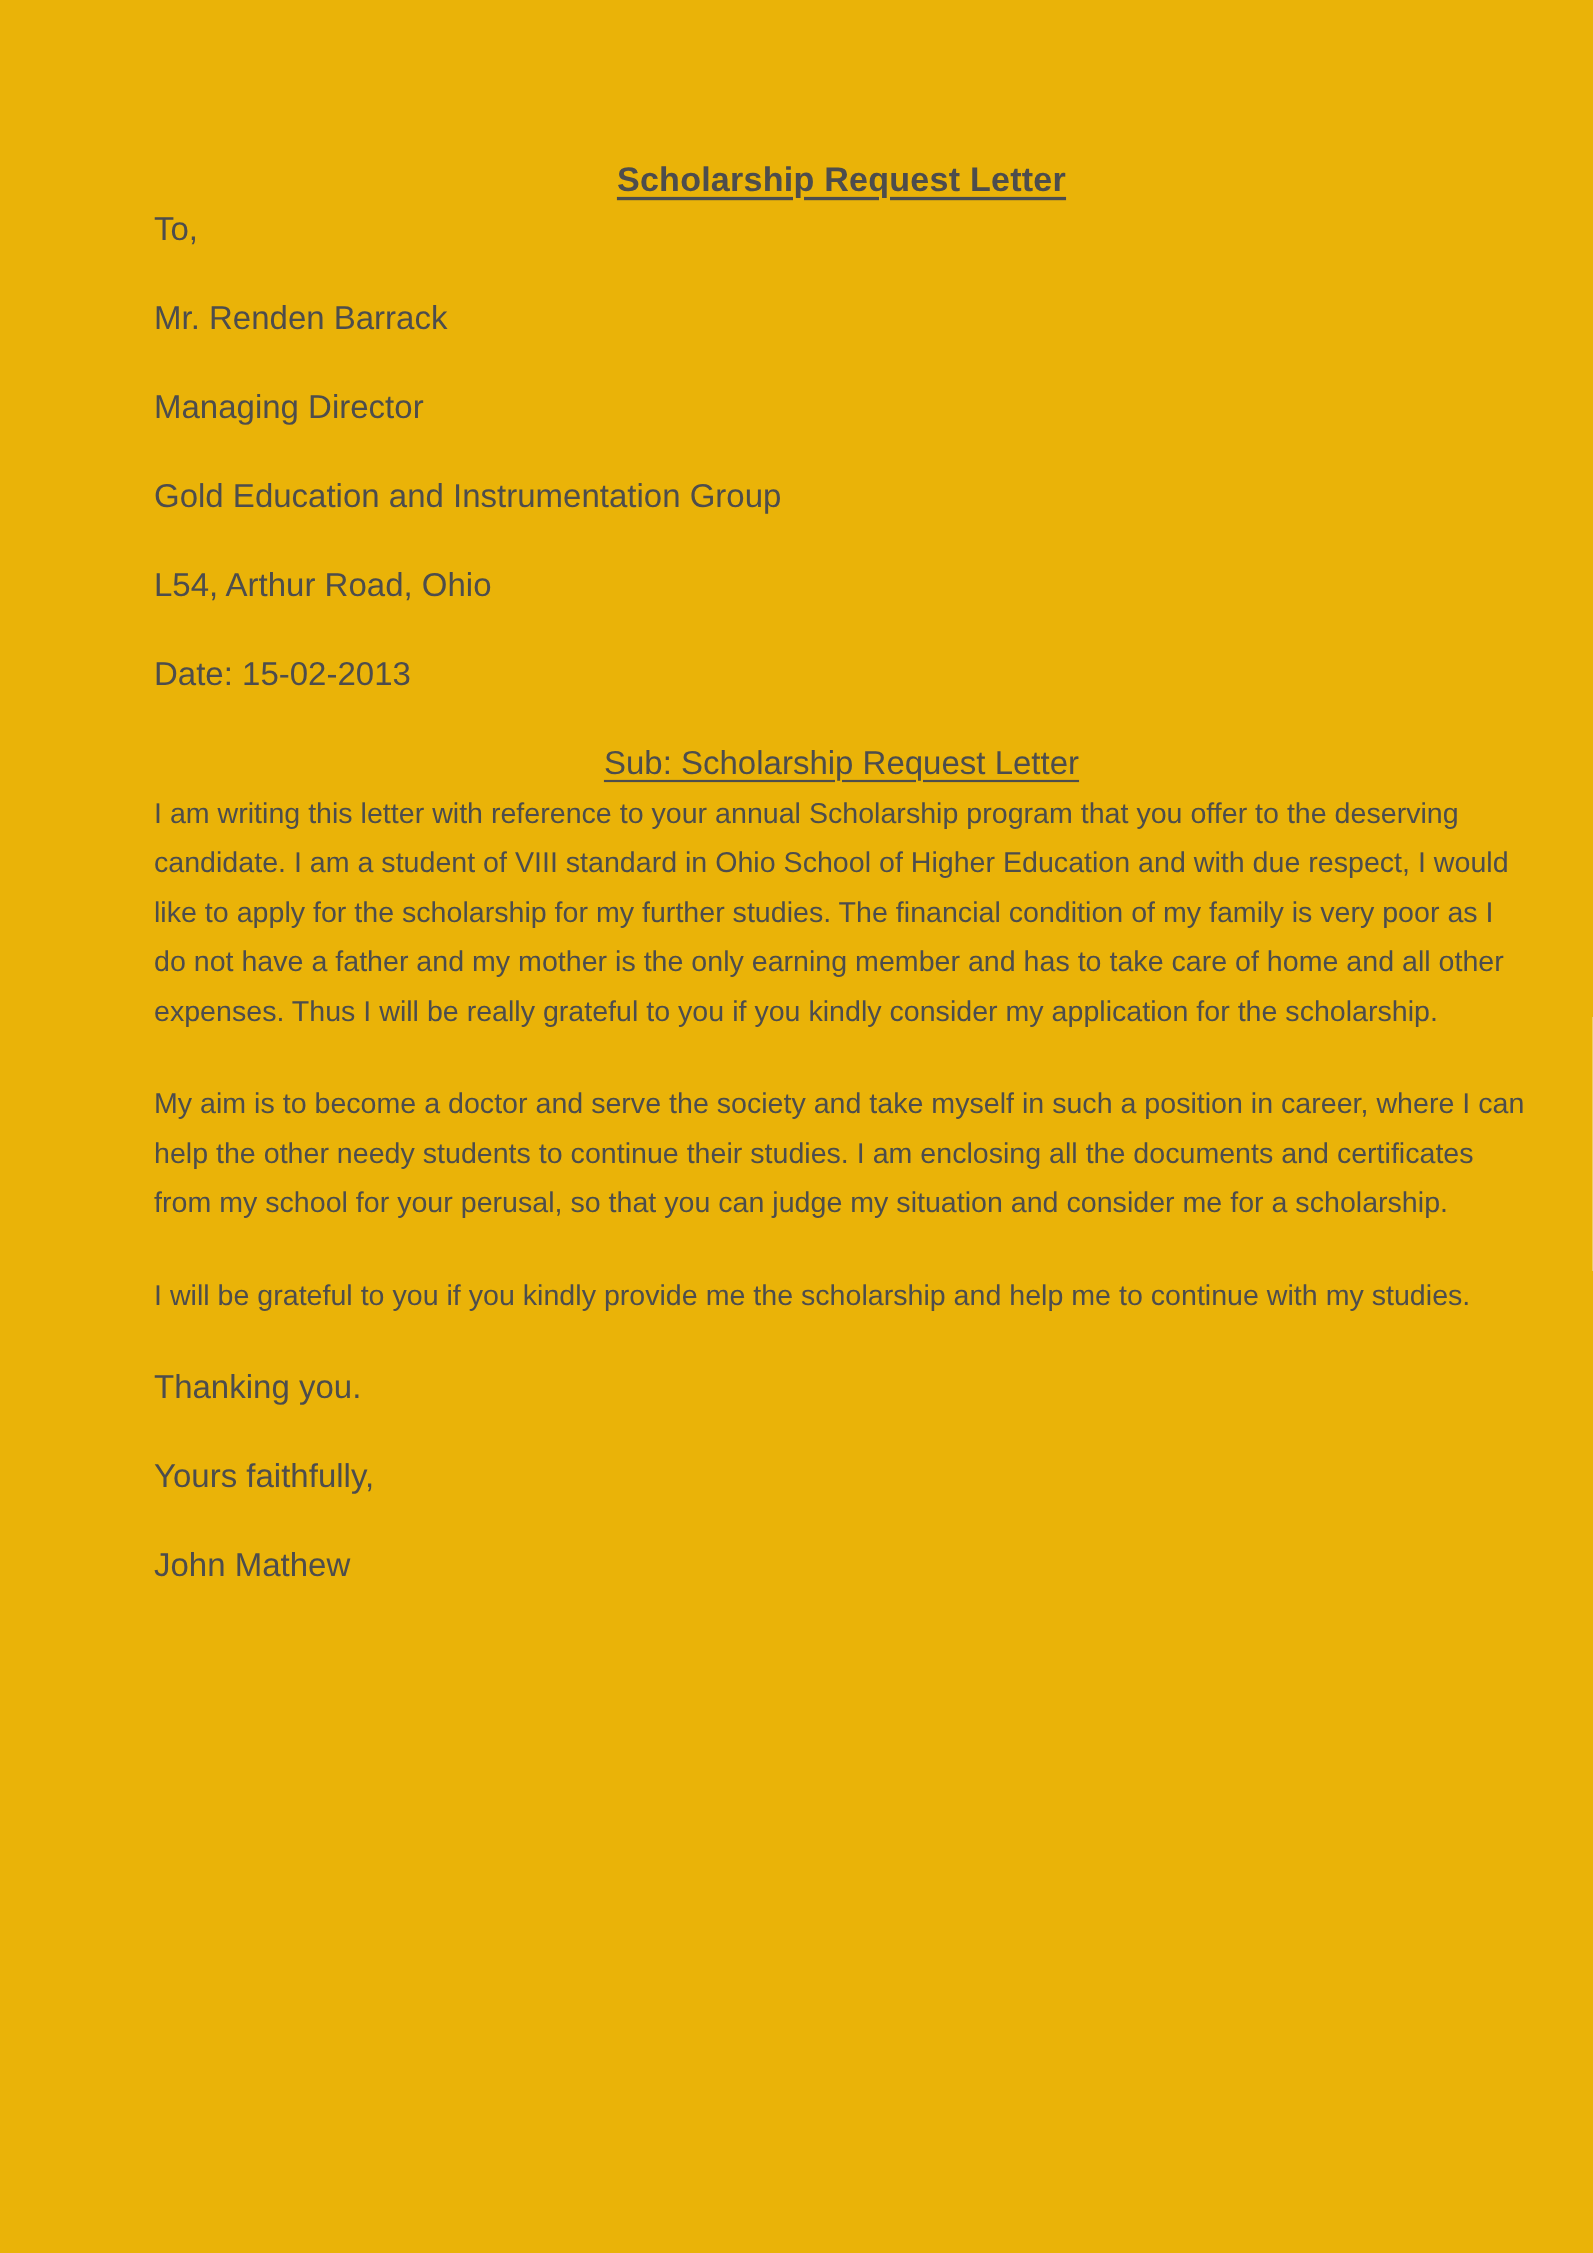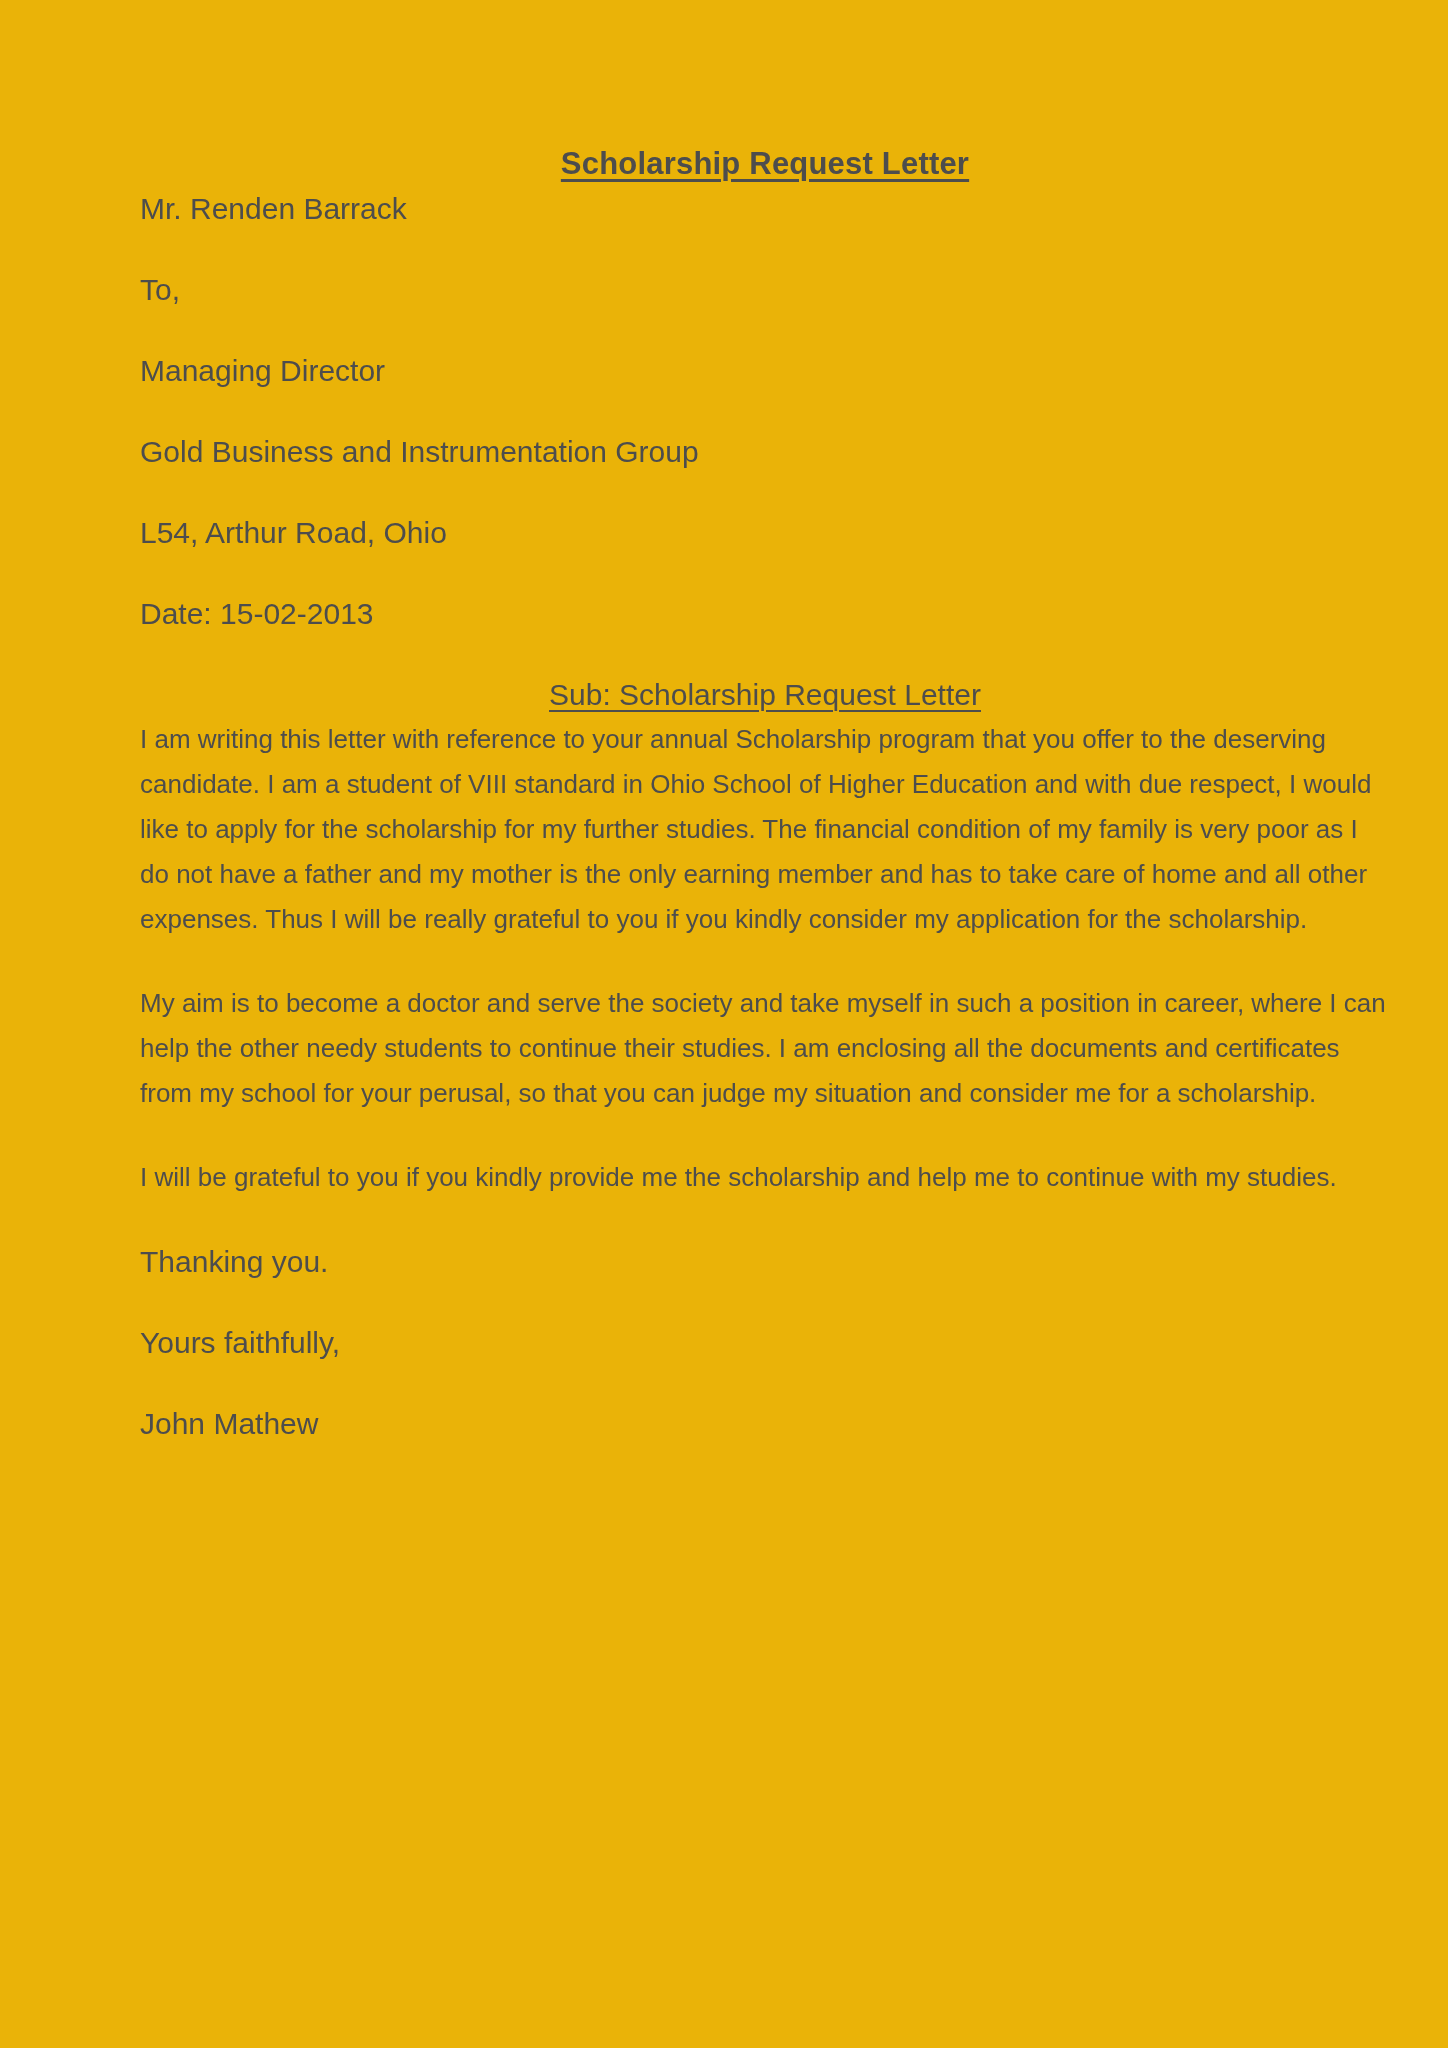--- a/index.html
+++ b/index.html
@@ -54,24 +54,24 @@
     line-height: 45px;
   }
 </style>
 </head>
 <body>
 
 <div class="page">
 
   <h1 class="title"><span class="underlined">Scholarship Request Letter</span></h1>
 
+  <p class="line">To,</p>
   <p class="line">Mr. Renden Barrack</p>
-  <p class="line">To,</p>
   <p class="line">Managing Director</p>
-  <p class="line">Gold Business and Instrumentation Group</p>
+  <p class="line">Gold Education and Instrumentation Group</p>
   <p class="line">L54, Arthur Road, Ohio</p>
 
   <p class="line">Date: 15-02-2013</p>
 
   <p class="line tight subject"><span class="underlined">Sub: Scholarship Request Letter</span></p>
 
 
   <p class="para">I am writing this letter with reference to your annual Scholarship program that you offer to the deserving candidate. I am a student of VIII standard in Ohio School of Higher Education and with due respect, I would like to apply for the scholarship for my further studies. The financial condition of my family is very poor as I do not have a father and my mother is the only earning member and has to take care of home and all other expenses. Thus I will be really grateful to you if you kindly consider my application for the scholarship.</p>
   <p class="para">My aim is to become a doctor and serve the society and take myself in such a position in career, where I can help the other needy students to continue their studies. I am enclosing all the documents and certificates from my school for your perusal, so that you can judge my situation and consider me for a scholarship.</p>
   <p class="para">I will be grateful to you if you kindly provide me the scholarship and help me to continue with my studies.</p>

